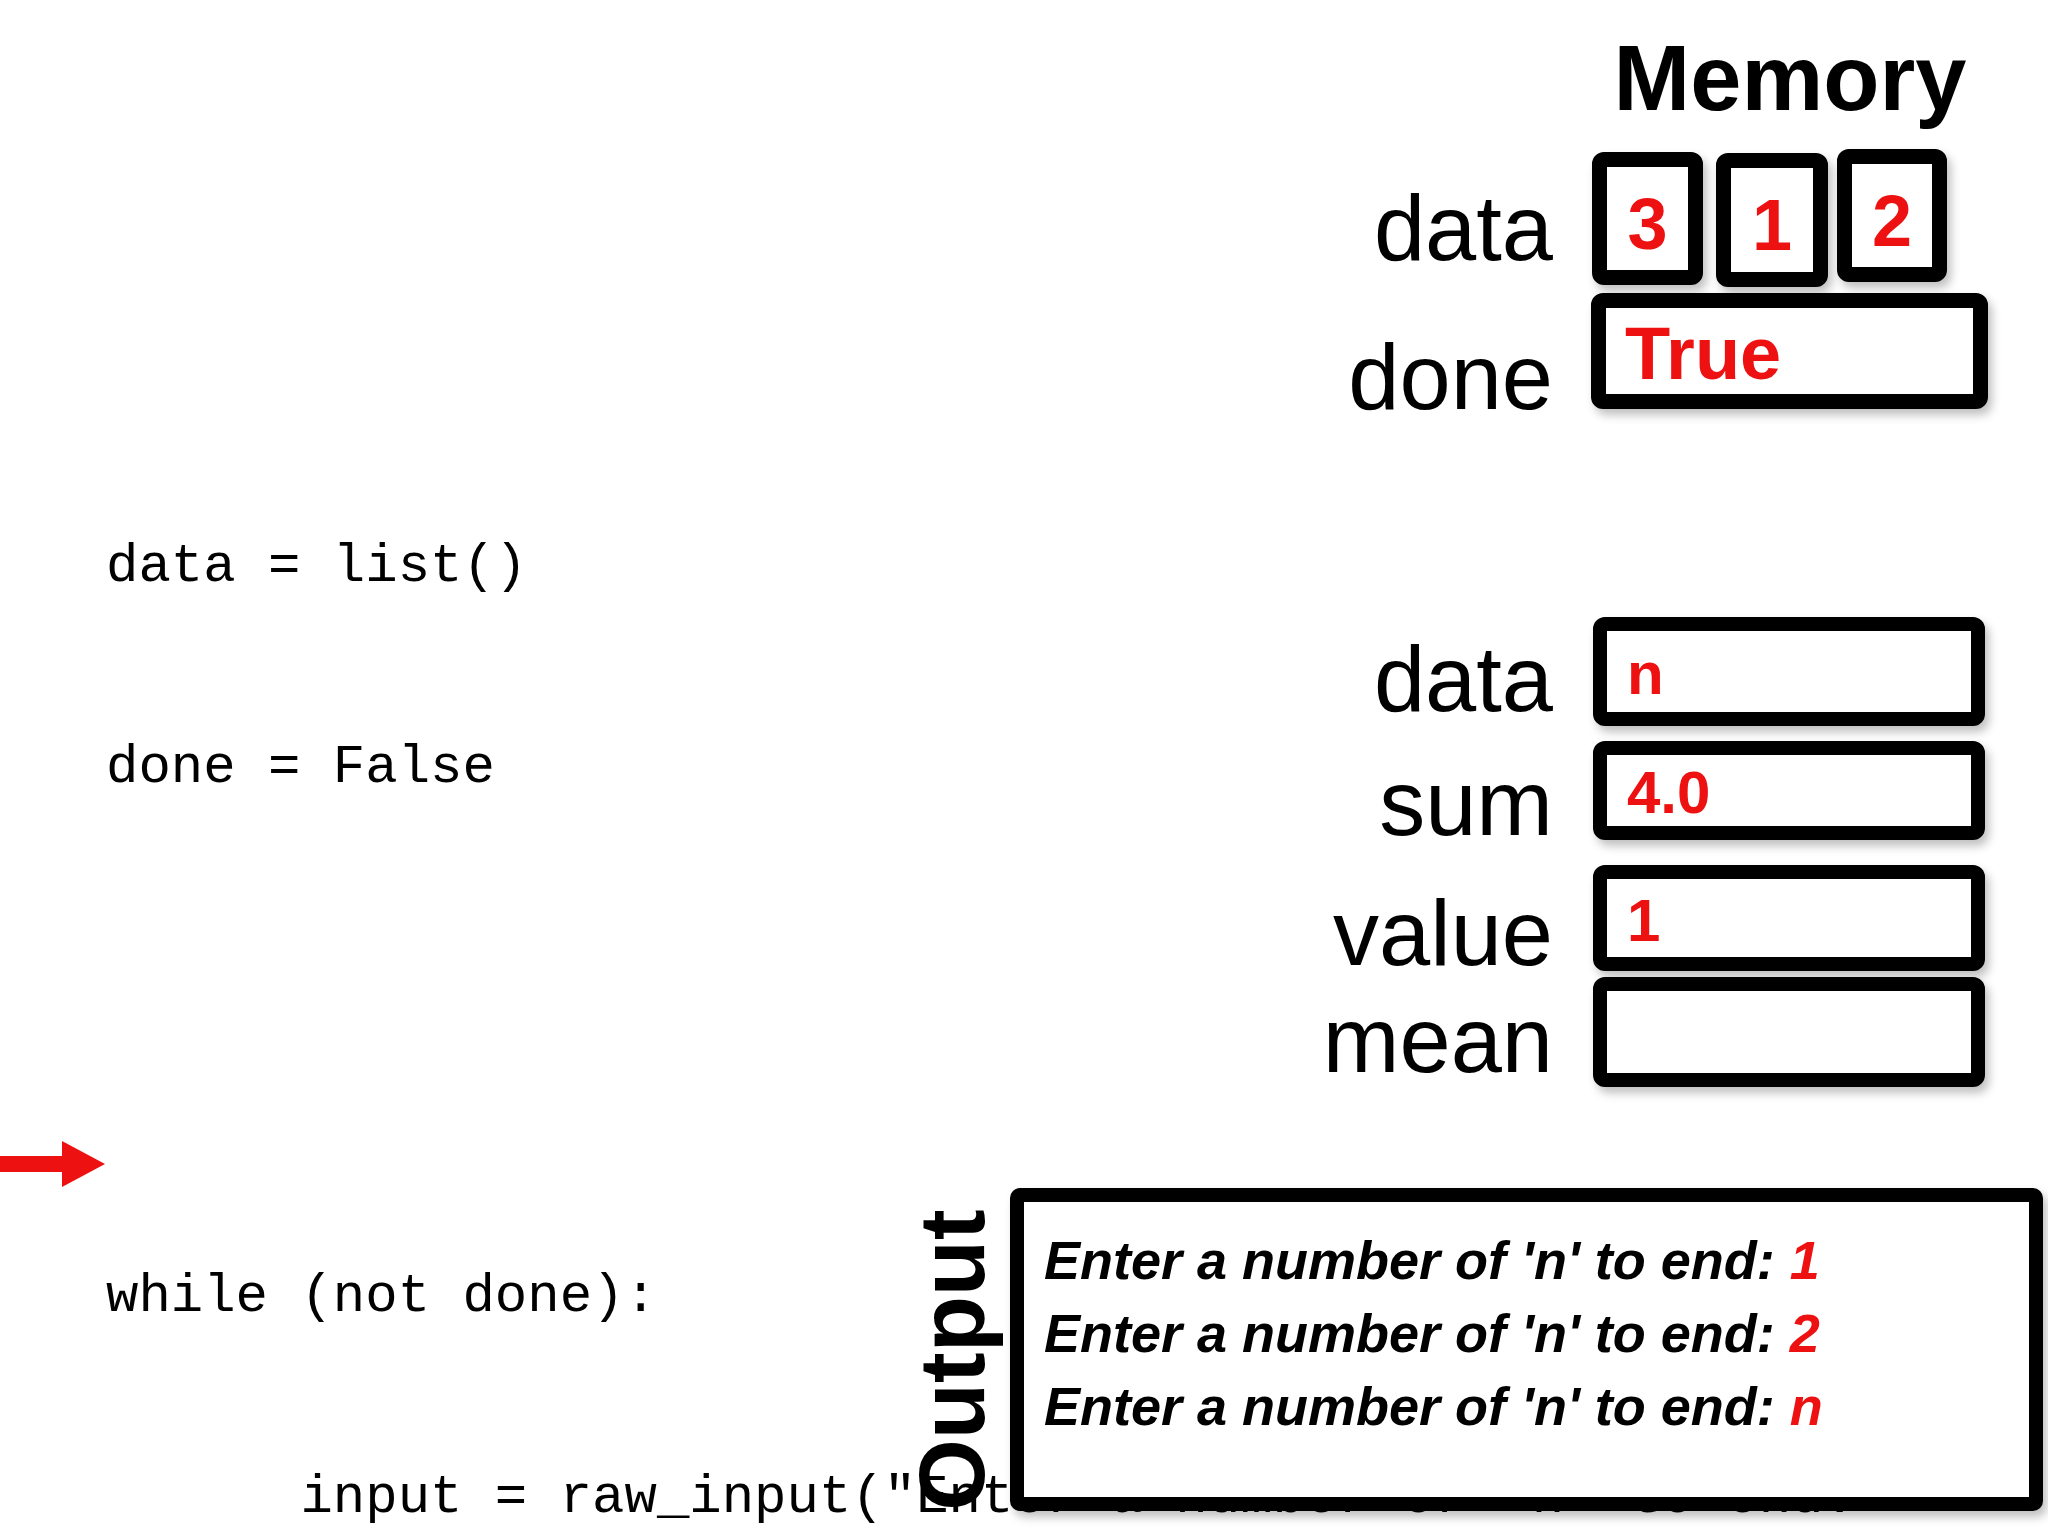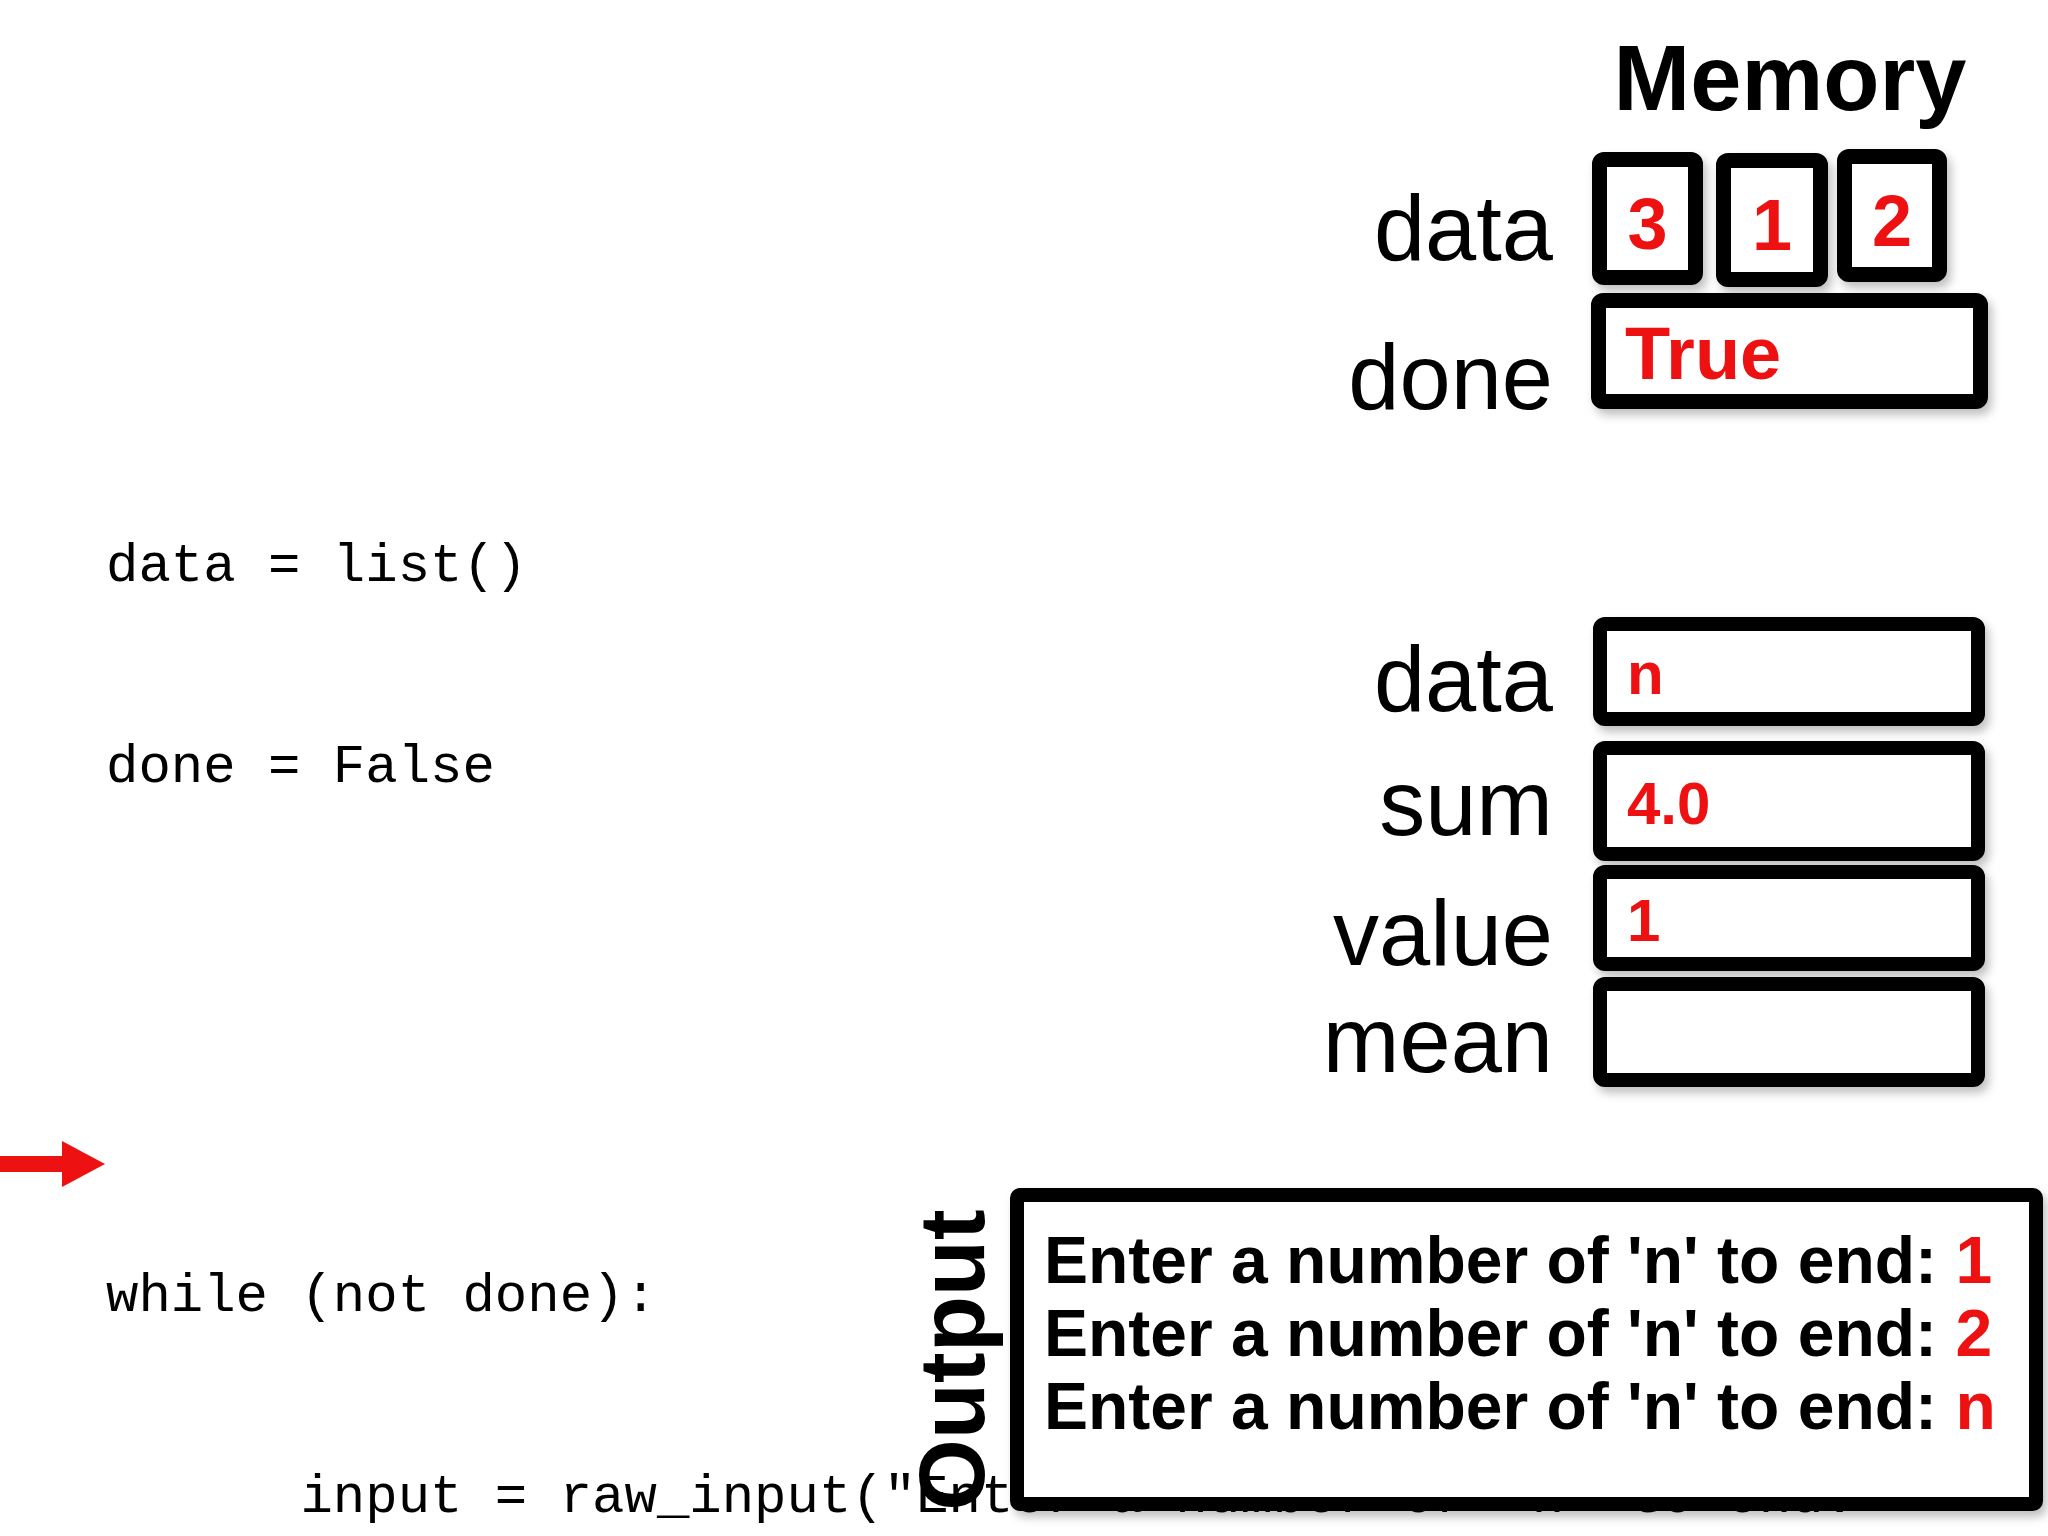--- a/index.html
+++ b/index.html
@@ -42,41 +42,41 @@
     display:flex; align-items:center;
   }
   .cellbox { border-width:15px; justify-content:center; padding-top:10px; }
   .cell-0 { left:1592px; top:152px; width:111px; height:133px; }
   .cell-1 { left:1716px; top:153px; width:112px; height:134px; }
   .cell-2 { left:1837px; top:149px; width:110px; height:133px; }
   .cell-num { font-weight:bold; font-size:72px; color:var(--red); }
 
   .box-done  { left:1591px; top:293px; width:397px; height:116px; border-width:15px; padding-left:19px; }
   .box-input { left:1593px; top:617px; width:392px; height:109px; padding-left:20px; }
-  .box-sum   { left:1593px; top:741px; width:392px; height:120px; padding-left:20px; }
+  .box-sum   { left:1593px; top:741px; width:392px; height:99px; padding-left:20px; }
   .box-value { left:1593px; top:865px; width:392px; height:106px; padding-left:20px; }
   .box-mean  { left:1593px; top:977px; width:392px; height:110px; padding-left:20px; }
 
   .value-text { font-weight:bold; color:var(--red); padding-top:4px; }
   .v-big   { font-size:74px; }
   .v-small { font-size:60px; }
 
   
   .output-title {
     position:absolute; left:782px; top:1310px; width:340px; height:100px;
     text-align:center; font-size:92px; font-weight:bold; line-height:100px;
     transform:rotate(-90deg);
   }
   .output-box {
     position:absolute; left:1010px; top:1188px; width:1033px; height:323px;
     box-sizing:border-box; border:14px solid #000; border-radius:10px;
     background:#fff; padding:22px 0 0 20px;
     box-shadow:4px 6px 10px rgba(0,0,0,0.25);
   }
-  .out-line { font-size:66px; font-weight:bold; line-height:73px; white-space:pre; }
+  .out-line { font-size:54px; font-weight:bold; line-height:73px; white-space:pre;font-style:italic; }
   .out-entry { color:var(--red); }
 </style>
 </head>
 <body>
 
 <div class="canvas">
 
   <div class="code">
     <div class="code-group">
       <div class="code-line">data = list()</div>

